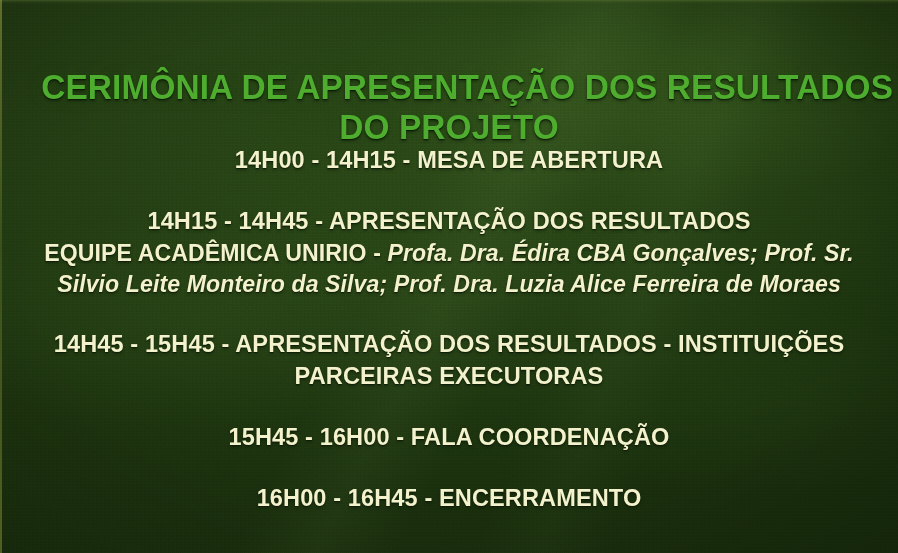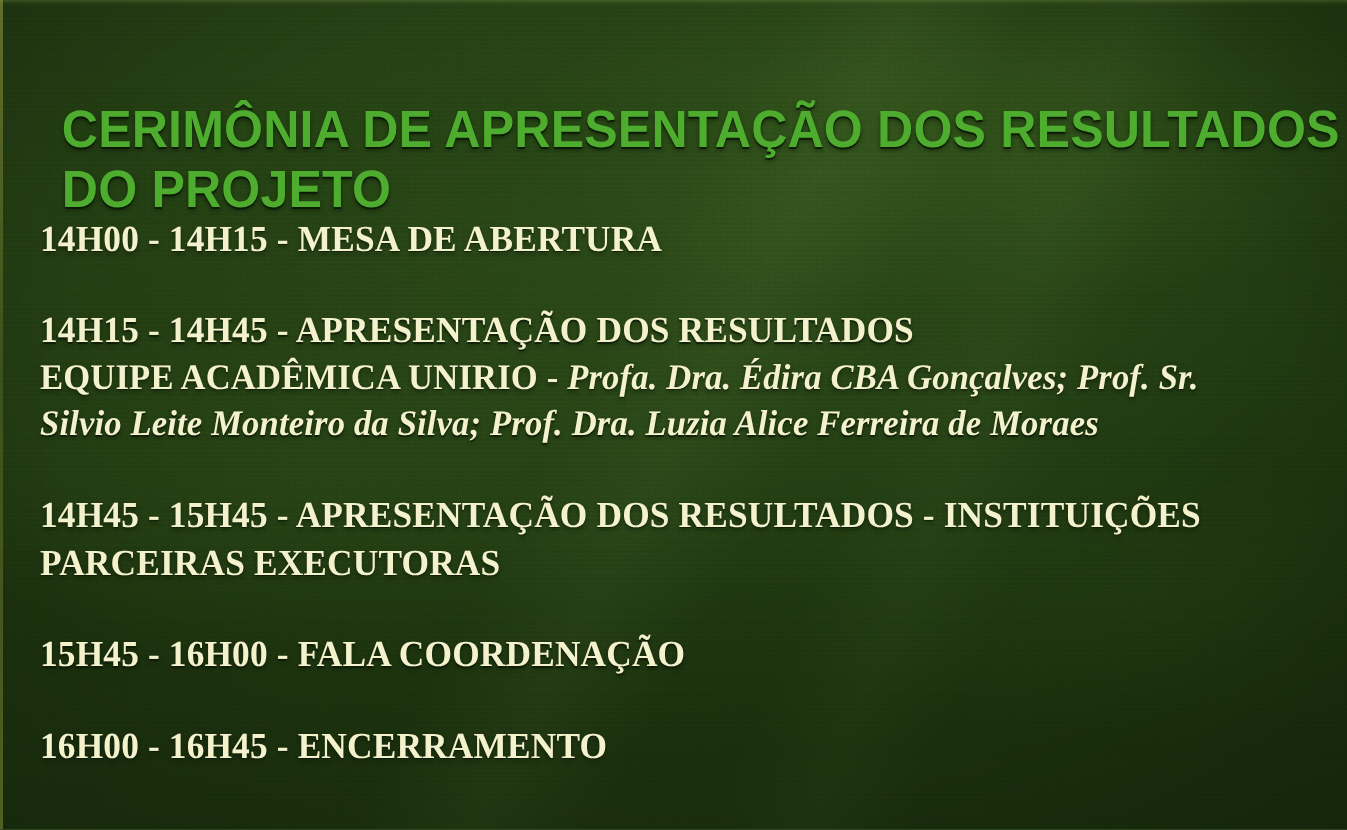--- a/index.html
+++ b/index.html
@@ -83,20 +83,21 @@
   }
 
   
   #content {
     position: relative;
     z-index: 5;
     width: 100%;
     height: 100%;
     box-sizing: border-box;
     padding: 0 22px;
+    text-align: center;
   }
 
   .headline {
     position: absolute;
     left: 22px;
     right: 22px;
     top: 44px;
     color: #4ead2e;
     font-size: 35px;
     line-height: 1.12;
@@ -108,21 +109,20 @@
       0 1px 0 rgba(10,22,5,0.75),
       0 2px 3px rgba(8,18,4,0.55),
       0 0 14px rgba(40,90,20,0.35);
   }
 
   .schedule {
     position: absolute;
     left: 10px;
     right: 10px;
     top: 144px;
-    font-family: Liberation Serif, serif;
   }
 
   .sched-block {
     color: #f3f2cd;
     font-size: 24.5px;
     line-height: 1.30;
     font-weight: 700;
     letter-spacing: 0.1px;
     transform: scaleX(0.962);
     transform-origin: center top;

